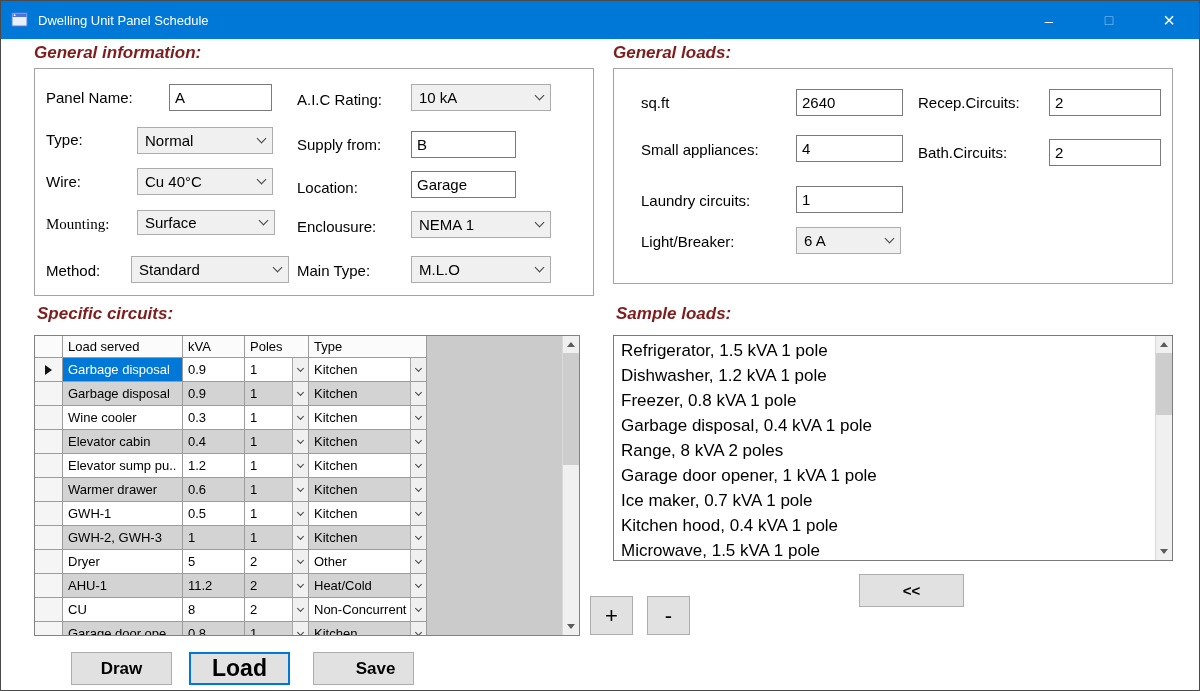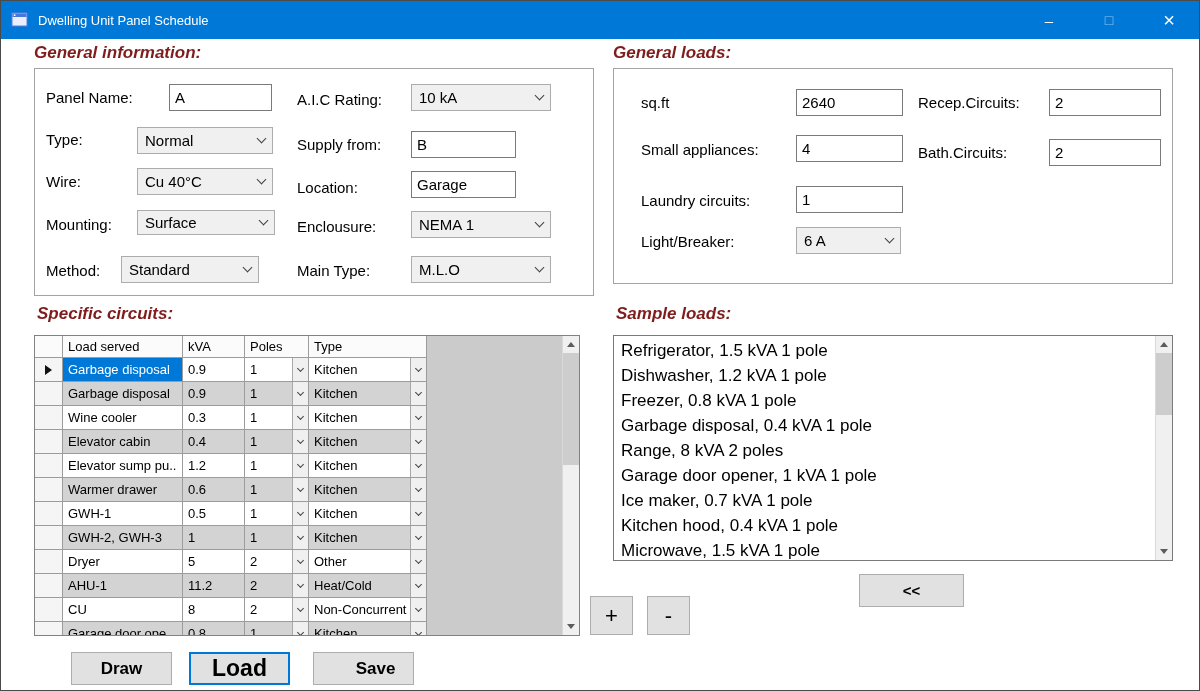--- a/index.html
+++ b/index.html
@@ -122,38 +122,38 @@
   <div class="cb" style="left:136px;top:167px;width:136px;height:27px;">
     <span class="cb-text">Cu 40°C</span>
     <span class="chev-wrap">
         <span class="chev"></span>
       </span>
   </div>
 
   <span class="lbl" style="left:296px;top:178px;">Location:</span>
   <input class="tb" style="left: 410px; top: 170px; width: 105px; height: 27px;" value="Garage">
 
-  <span class="lbl" style="left:45px;top:215px;">Mounting:</span>
+  <span class="lbl" style="left:45px;top:215px;font-family:Liberation Serif, serif;">Mounting:</span>
   <div class="cb" style="left:136px;top:209px;width:138px;height:25px;">
     <span class="cb-text">Surface</span>
     <span class="chev-wrap">
         <span class="chev"></span>
       </span>
   </div>
 
   <span class="lbl" style="left:296px;top:217px;">Enclousure:</span>
   <div class="cb" style="left:410px;top:210px;width:140px;height:27px;">
     <span class="cb-text">NEMA 1</span>
     <span class="chev-wrap">
         <span class="chev"></span>
       </span>
   </div>
 
   <span class="lbl" style="left:45px;top:261px;">Method:</span>
-  <div class="cb" style="left:120px;top:255px;width:138px;height:27px;">
+  <div class="cb" style="left:130px;top:255px;width:158px;height:27px;">
     <span class="cb-text">Standard</span>
     <span class="chev-wrap">
         <span class="chev"></span>
       </span>
   </div>
 
   <span class="lbl" style="left:296px;top:261px;">Main Type:</span>
   <div class="cb" style="left:410px;top:255px;width:140px;height:27px;">
     <span class="cb-text">M.L.O</span>
     <span class="chev-wrap">

